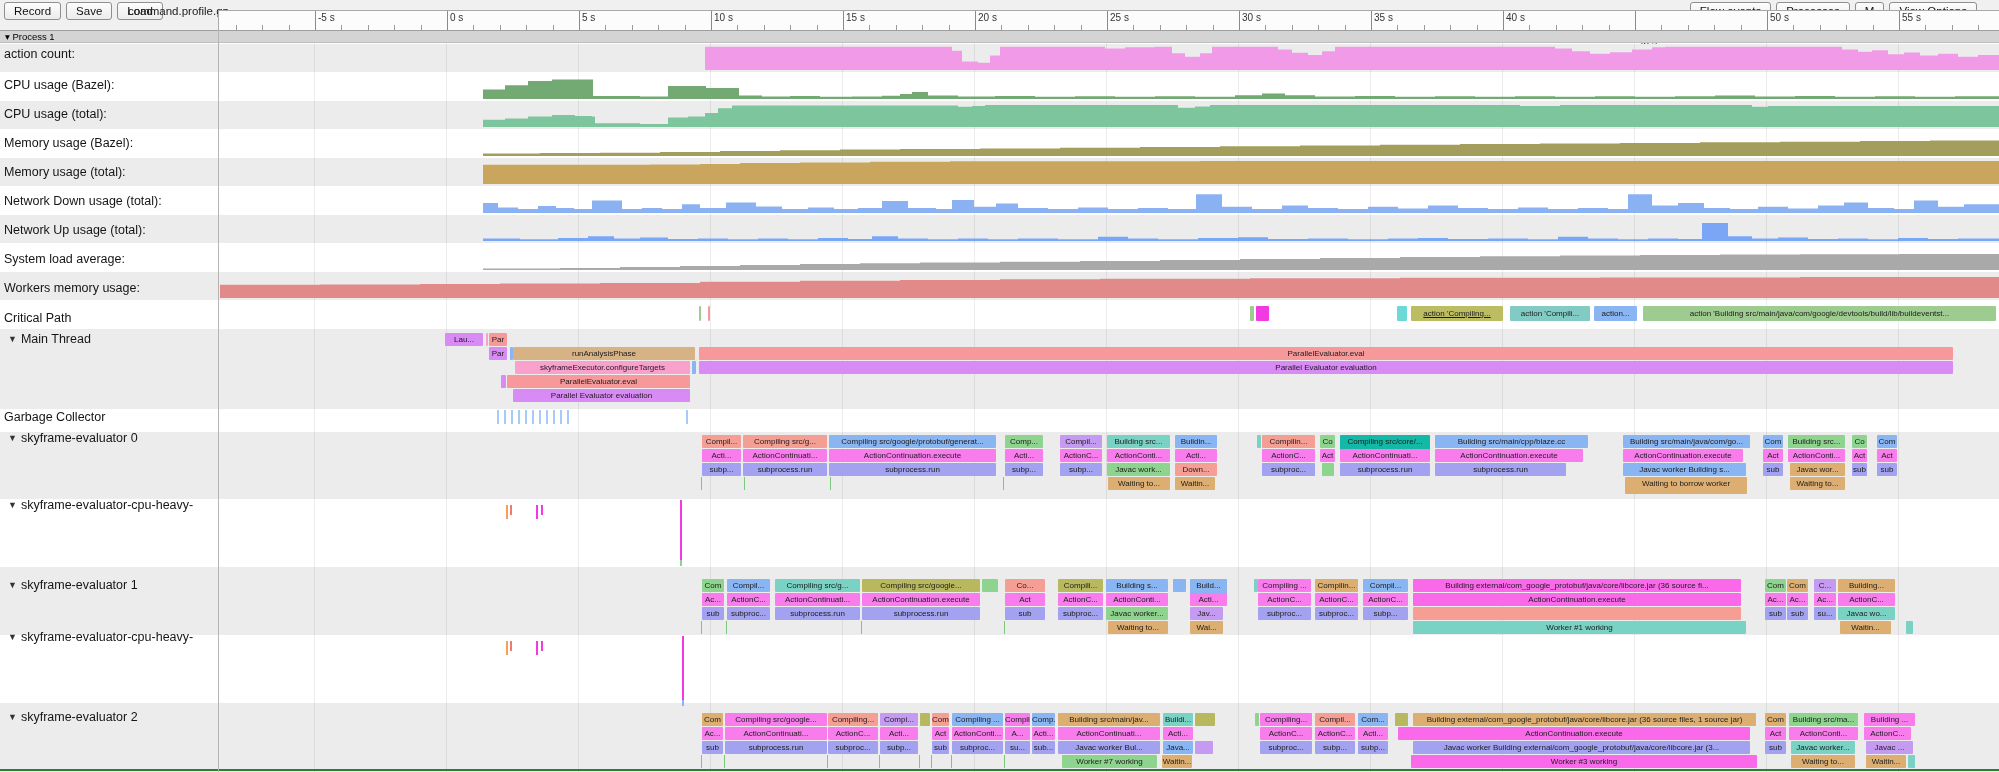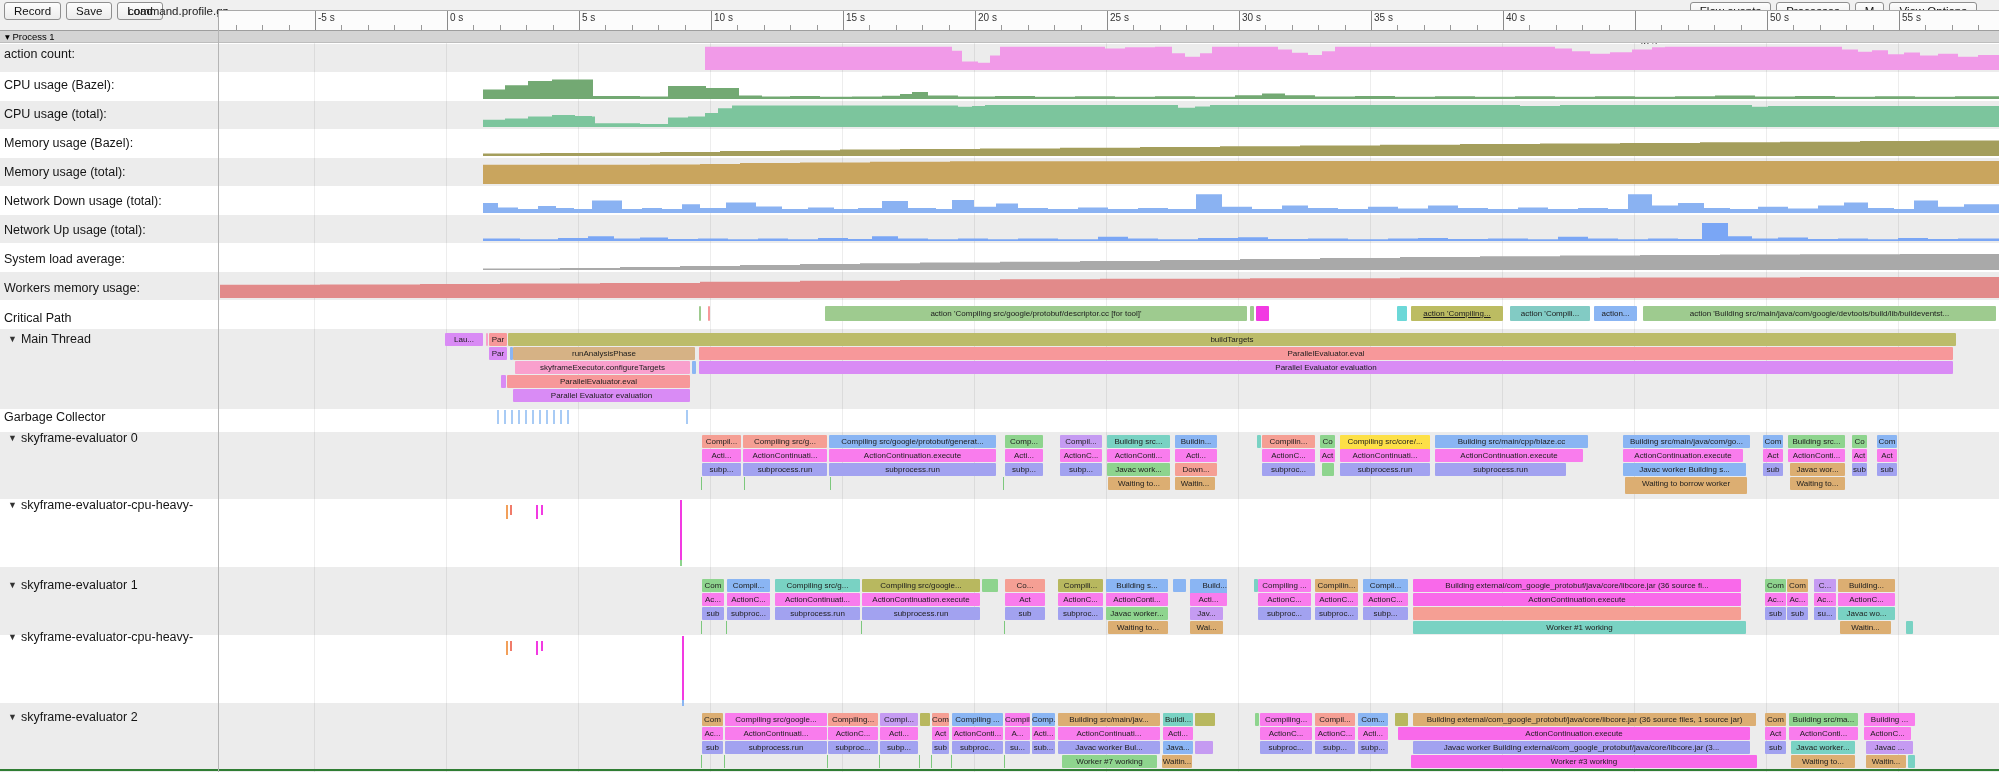--- a/index.html
+++ b/index.html
@@ -184,32 +184,30 @@
         <path d="M 265.0 24 L 265.0 21.6 L 302.0 21.6 L 302.0 22.3 L 340.0 22.3 L 340.0 21.1 L 370.0 21.1 L 370.0 19.2 L 396.0 19.2 L 396.0 21.6 L 422.0 21.6 L 422.0 20.6 L 450.0 20.6 L 450.0 22.1 L 480.0 22.1 L 480.0 21.6 L 510.0 21.6 L 510.0 22.3 L 540.0 22.3 L 540.0 21.6 L 570.0 21.6 L 570.0 22.3 L 600.0 22.3 L 600.0 21.1 L 630.0 21.1 L 630.0 22.1 L 654.0 22.1 L 654.0 19.2 L 680.0 19.2 L 680.0 21.6 L 710.0 21.6 L 710.0 22.3 L 740.0 22.3 L 740.0 21.6 L 770.0 21.6 L 770.0 22.3 L 800.0 22.3 L 800.0 21.6 L 840.0 21.6 L 840.0 22.3 L 880.0 22.3 L 880.0 19.7 L 910.0 19.7 L 910.0 21.6 L 940.0 21.6 L 940.0 22.3 L 980.0 22.3 L 980.0 21.1 L 1020.0 21.1 L 1020.0 20.2 L 1050.0 20.2 L 1050.0 22.1 L 1090.0 22.1 L 1090.0 21.6 L 1130.0 21.6 L 1130.0 22.3 L 1170.0 22.3 L 1170.0 21.6 L 1200.0 21.6 L 1200.0 20.9 L 1230.0 20.9 L 1230.0 22.1 L 1270.0 22.1 L 1270.0 21.6 L 1310.0 21.6 L 1310.0 22.3 L 1340.0 22.3 L 1340.0 19.7 L 1370.0 19.7 L 1370.0 21.6 L 1400.0 21.6 L 1400.0 22.3 L 1430.0 22.3 L 1430.0 21.6 L 1460.0 21.6 L 1460.0 22.1 L 1484.0 22.1 L 1484.0 6.0 L 1510.0 6.0 L 1510.0 19.2 L 1534.0 19.2 L 1534.0 21.6 L 1560.0 21.6 L 1560.0 20.6 L 1590.0 20.6 L 1590.0 22.1 L 1620.0 22.1 L 1620.0 21.6 L 1650.0 21.6 L 1650.0 22.3 L 1680.0 22.3 L 1680.0 21.1 L 1710.0 21.1 L 1710.0 22.1 L 1740.0 22.1 L 1740.0 21.6 L 1781.0 21.6 L 1781.0 22.1 L 1781.0 24 Z" fill="#7aa6f5"></path>
       </svg></div>
     <div class="csvg" style="left: 218px; top: 202px; width: 1781px; height: 25px;"><svg width="1781" height="25" preserveAspectRatio="none">
         <path d="M 265.0 25 L 265.0 23.5 L 342.0 23.5 L 342.0 23.0 L 402.0 23.0 L 402.0 22.0 L 462.0 22.0 L 462.0 21.0 L 522.0 21.0 L 522.0 20.0 L 582.0 20.0 L 582.0 19.0 L 642.0 19.0 L 642.0 18.3 L 702.0 18.3 L 702.0 17.5 L 782.0 17.5 L 782.0 16.8 L 862.0 16.8 L 862.0 16.0 L 942.0 16.0 L 942.0 15.0 L 1022.0 15.0 L 1022.0 14.0 L 1102.0 14.0 L 1102.0 13.0 L 1182.0 13.0 L 1182.0 12.0 L 1262.0 12.0 L 1262.0 11.2 L 1342.0 11.2 L 1342.0 10.5 L 1422.0 10.5 L 1422.0 10.0 L 1502.0 10.0 L 1502.0 9.5 L 1582.0 9.5 L 1582.0 9.3 L 1682.0 9.3 L 1682.0 9.0 L 1781.0 9.0 L 1781.0 8.8 L 1781.0 25 Z" fill="#a9a9a9"></path>
       </svg></div>
     <div class="csvg" style="left: 218px; top: 231px; width: 1781px; height: 24px;"><svg width="1781" height="24" preserveAspectRatio="none">
         <path d="M 2.0 24 L 2.0 10.8 L 102.0 10.8 L 102.0 10.6 L 202.0 10.6 L 202.0 10.1 L 282.0 10.1 L 282.0 9.6 L 382.0 9.6 L 382.0 8.9 L 482.0 8.9 L 482.0 7.7 L 582.0 7.7 L 582.0 6.7 L 682.0 6.7 L 682.0 6.0 L 782.0 6.0 L 782.0 5.3 L 882.0 5.3 L 882.0 4.8 L 1032.0 4.8 L 1032.0 4.3 L 1182.0 4.3 L 1182.0 3.8 L 1382.0 3.8 L 1382.0 3.4 L 1582.0 3.4 L 1582.0 2.9 L 1781.0 2.9 L 1781.0 2.4 L 1781.0 24 Z" fill="#e28a8a"></path>
       </svg></div>
     <div class="seg" style="left: 699px; top: 263px; width: 2px; height: 15px; line-height: 15px; background: rgb(158, 203, 143);"></div>
     <div class="seg" style="left: 708px; top: 263px; width: 2px; height: 15px; line-height: 15px; background: rgb(247, 152, 154);"></div>
-    <div class="seg" style="left: 825px; top: 263px; width: 422px; height: 15px; line-height: 15px; background: rgb(158, 203, 143);">action 'Compiling src/google/protobuf/descriptor.cc [for tool]'</div>
     <div class="seg" style="left: 1250px; top: 263px; width: 4px; height: 15px; line-height: 15px; background: rgb(158, 203, 143);"></div>
     <div class="seg" style="left: 1256px; top: 263px; width: 13px; height: 15px; line-height: 15px; background: rgb(242, 58, 226);"></div>
     <div class="seg" style="left: 1397px; top: 263px; width: 10px; height: 15px; line-height: 15px; background: rgb(108, 216, 216);"></div>
     <div class="seg" style="left: 1411px; top: 263px; width: 92px; height: 15px; line-height: 15px; background: rgb(188, 188, 98); text-decoration: underline;">action 'Compiling...</div>
     <div class="seg" style="left: 1510px; top: 263px; width: 80px; height: 15px; line-height: 15px; background: rgb(130, 203, 196);">action 'Compili...</div>
     <div class="seg" style="left: 1594px; top: 263px; width: 43px; height: 15px; line-height: 15px; background: rgb(138, 181, 243);">action...</div>
     <div class="seg" style="left: 1643px; top: 263px; width: 353px; height: 15px; line-height: 15px; background: rgb(158, 203, 143);">action 'Building src/main/java/com/google/devtools/build/lib/buildeventst...</div>
     <div class="seg" style="left: 445px; top: 290px; width: 38px; height: 13px; line-height: 13px; background: rgb(217, 139, 245);">Lau...</div>
     <div class="seg" style="left: 486px; top: 290px; width: 2px; height: 13px; line-height: 13px; background: rgb(249, 160, 205);"></div>
     <div class="seg" style="left: 489px; top: 290px; width: 18px; height: 13px; line-height: 13px; background: rgb(247, 152, 154);">Par</div>
-    <div class="seg" style="left: 508px; top: 290px; width: 1448px; height: 13px; line-height: 13px; background: rgb(188, 188, 106);">buildTargets</div>
     <div class="seg" style="left: 489px; top: 304px; width: 18px; height: 13px; line-height: 13px; background: rgb(217, 139, 245);">Par</div>
     <div class="seg" style="left: 510px; top: 304px; width: 3px; height: 13px; line-height: 13px; background: rgb(138, 181, 243);"></div>
     <div class="seg" style="left: 513px; top: 304px; width: 182px; height: 13px; line-height: 13px; background: rgb(214, 178, 133);">runAnalysisPhase</div>
     <div class="seg" style="left: 699px; top: 304px; width: 1254px; height: 13px; line-height: 13px; background: rgb(247, 152, 154);">ParallelEvaluator.eval</div>
     <div class="seg" style="left: 515px; top: 318px; width: 175px; height: 13px; line-height: 13px; background: rgb(249, 160, 205);">skyframeExecutor.configureTargets</div>
     <div class="seg" style="left: 692px; top: 318px; width: 4px; height: 13px; line-height: 13px; background: rgb(138, 181, 243);"></div>
     <div class="seg" style="left: 699px; top: 318px; width: 1254px; height: 13px; line-height: 13px; background: rgb(217, 139, 245);">Parallel Evaluator evaluation</div>
     <div class="seg" style="left: 501px; top: 332px; width: 5px; height: 13px; line-height: 13px; background: rgb(217, 139, 245);"></div>
     <div class="seg" style="left: 507px; top: 332px; width: 183px; height: 13px; line-height: 13px; background: rgb(247, 152, 154);">ParallelEvaluator.eval</div>
     <div class="seg" style="left: 513px; top: 346px; width: 177px; height: 13px; line-height: 13px; background: rgb(217, 139, 245);">Parallel Evaluator evaluation</div>
@@ -240,21 +238,21 @@
     <div class="seg" style="left: 702px; top: 392px; width: 39px; height: 13px; line-height: 13px; background: rgb(245, 159, 148);">Compil...</div>
     <div class="seg" style="left: 743px; top: 392px; width: 84px; height: 13px; line-height: 13px; background: rgb(245, 159, 148);">Compiling src/g...</div>
     <div class="seg" style="left: 829px; top: 392px; width: 167px; height: 13px; line-height: 13px; background: rgb(138, 181, 243);">Compiling src/google/protobuf/generat...</div>
     <div class="seg" style="left: 1005px; top: 392px; width: 38px; height: 13px; line-height: 13px; background: rgb(142, 212, 142);">Comp...</div>
     <div class="seg" style="left: 1060px; top: 392px; width: 42px; height: 13px; line-height: 13px; background: rgb(197, 155, 242);">Compil...</div>
     <div class="seg" style="left: 1107px; top: 392px; width: 63px; height: 13px; line-height: 13px; background: rgb(121, 210, 195);">Building src...</div>
     <div class="seg" style="left: 1175px; top: 392px; width: 42px; height: 13px; line-height: 13px; background: rgb(138, 181, 243);">Buildin...</div>
     <div class="seg" style="left: 1257px; top: 392px; width: 4px; height: 13px; line-height: 13px; background: rgb(121, 210, 195);"></div>
     <div class="seg" style="left: 1262px; top: 392px; width: 53px; height: 13px; line-height: 13px; background: rgb(245, 159, 148);">Compilin...</div>
     <div class="seg" style="left: 1320px; top: 392px; width: 15px; height: 13px; line-height: 13px; background: rgb(142, 212, 142);">Co</div>
-    <div class="seg" style="left: 1340px; top: 392px; width: 90px; height: 17px; line-height: 13px; background: #fde047;">Compiling src/core/...</div>
+    <div class="seg" style="left: 1340px; top: 392px; width: 90px; height: 17px; line-height: 13px; background: #14b8a6;">Compiling src/core/...</div>
     <div class="seg" style="left: 1435px; top: 392px; width: 153px; height: 13px; line-height: 13px; background: rgb(138, 181, 243);">Building src/main/cpp/blaze.cc</div>
     <div class="seg" style="left: 1623px; top: 392px; width: 127px; height: 13px; line-height: 13px; background: rgb(138, 181, 243);">Building src/main/java/com/go...</div>
     <div class="seg" style="left: 1763px; top: 392px; width: 20px; height: 13px; line-height: 13px; background: rgb(138, 181, 243);">Com</div>
     <div class="seg" style="left: 1788px; top: 392px; width: 57px; height: 13px; line-height: 13px; background: rgb(142, 212, 142);">Building src...</div>
     <div class="seg" style="left: 1852px; top: 392px; width: 15px; height: 13px; line-height: 13px; background: rgb(142, 212, 142);">Co</div>
     <div class="seg" style="left: 1877px; top: 392px; width: 20px; height: 13px; line-height: 13px; background: rgb(138, 181, 243);">Com</div>
     <div class="seg" style="left: 702px; top: 406px; width: 39px; height: 13px; line-height: 13px; background: rgb(249, 124, 237);">Acti...</div>
     <div class="seg" style="left: 743px; top: 406px; width: 84px; height: 13px; line-height: 13px; background: rgb(249, 124, 237);">ActionContinuati...</div>
     <div class="seg" style="left: 829px; top: 406px; width: 167px; height: 13px; line-height: 13px; background: rgb(249, 124, 237);">ActionContinuation.execute</div>
     <div class="seg" style="left: 1005px; top: 406px; width: 38px; height: 13px; line-height: 13px; background: rgb(249, 124, 237);">Acti...</div>
@@ -296,21 +294,21 @@
     <div class="tick" style="left: 1003px; top: 434px; width: 1px; height: 13px; background: rgb(125, 200, 125);"></div>
     <div class="seg" style="left: 702px; top: 536px; width: 22px; height: 13px; line-height: 13px; background: rgb(142, 212, 142);">Com</div>
     <div class="seg" style="left: 727px; top: 536px; width: 43px; height: 13px; line-height: 13px; background: rgb(138, 181, 243);">Compil...</div>
     <div class="seg" style="left: 775px; top: 536px; width: 85px; height: 13px; line-height: 13px; background: rgb(121, 210, 195);">Compiling src/g...</div>
     <div class="seg" style="left: 862px; top: 536px; width: 118px; height: 13px; line-height: 13px; background: rgb(184, 184, 95);">Compiling src/google...</div>
     <div class="seg" style="left: 982px; top: 536px; width: 16px; height: 13px; line-height: 13px; background: rgb(142, 212, 142);"></div>
     <div class="seg" style="left: 1005px; top: 536px; width: 40px; height: 13px; line-height: 13px; background: rgb(245, 159, 148);">Co...</div>
     <div class="seg" style="left: 1058px; top: 536px; width: 45px; height: 13px; line-height: 13px; background: rgb(184, 184, 95);">Compili...</div>
     <div class="seg" style="left: 1106px; top: 536px; width: 62px; height: 13px; line-height: 13px; background: rgb(138, 181, 243);">Building s...</div>
     <div class="seg" style="left: 1173px; top: 536px; width: 13px; height: 13px; line-height: 13px; background: rgb(138, 181, 243);"></div>
-    <div class="seg" style="left: 1190px; top: 536px; width: 37px; height: 20px; line-height: 13px; background: rgb(138, 181, 243); text-align: right;">Build...</div>
+    <div class="seg" style="left: 1190px; top: 536px; width: 37px; height: 20px; line-height: 13px; background: rgb(138, 181, 243);">Build...</div>
     <div class="seg" style="left: 1254px; top: 536px; width: 4px; height: 13px; line-height: 13px; background: rgb(121, 210, 195);"></div>
     <div class="seg" style="left: 1258px; top: 536px; width: 53px; height: 13px; line-height: 13px; background: rgb(249, 124, 237);">Compiling ...</div>
     <div class="seg" style="left: 1315px; top: 536px; width: 43px; height: 13px; line-height: 13px; background: rgb(220, 174, 114);">Compilin...</div>
     <div class="seg" style="left: 1363px; top: 536px; width: 45px; height: 13px; line-height: 13px; background: rgb(138, 181, 243);">Compil...</div>
     <div class="seg" style="left: 1413px; top: 536px; width: 328px; height: 13px; line-height: 13px; background: rgb(249, 105, 234);">Building external/com_google_protobuf/java/core/libcore.jar (36 source fi...</div>
     <div class="seg" style="left: 1765px; top: 536px; width: 21px; height: 13px; line-height: 13px; background: rgb(142, 212, 142);">Com</div>
     <div class="seg" style="left: 1787px; top: 536px; width: 21px; height: 13px; line-height: 13px; background: rgb(220, 174, 114);">Com</div>
     <div class="seg" style="left: 1814px; top: 536px; width: 22px; height: 13px; line-height: 13px; background: rgb(197, 155, 242);">C...</div>
     <div class="seg" style="left: 1838px; top: 536px; width: 57px; height: 13px; line-height: 13px; background: rgb(220, 174, 114);">Building...</div>
     <div class="seg" style="left: 702px; top: 550px; width: 22px; height: 13px; line-height: 13px; background: rgb(249, 124, 237);">Ac...</div>

